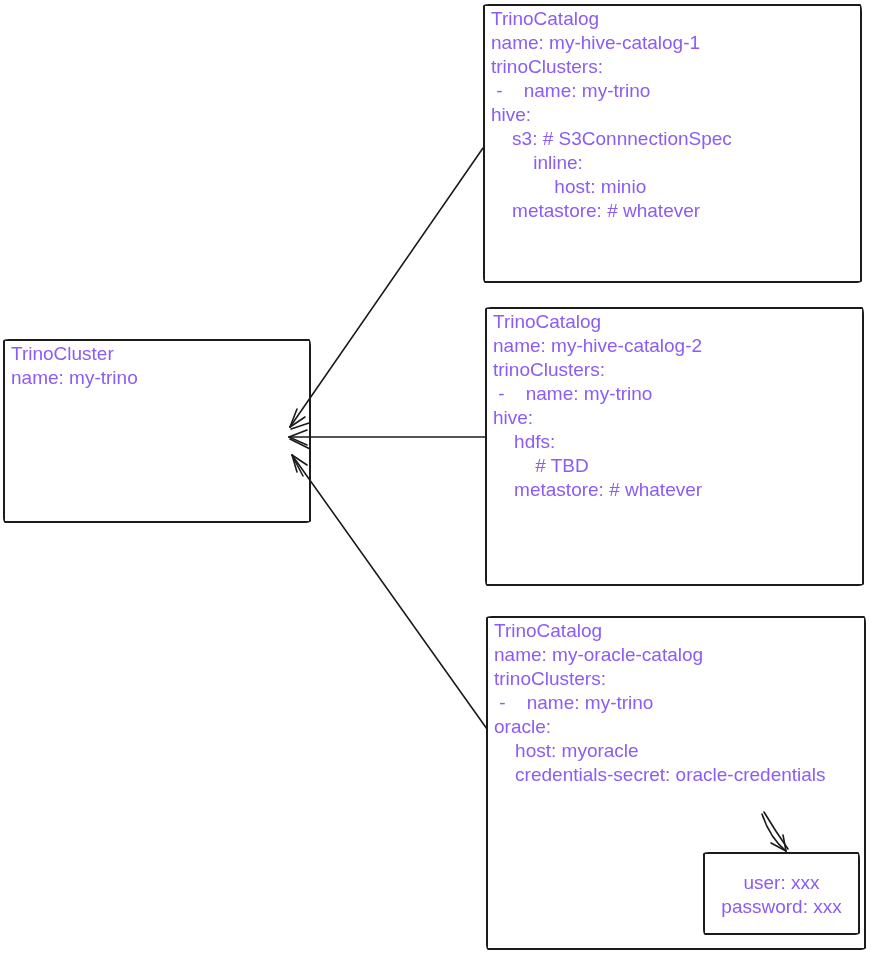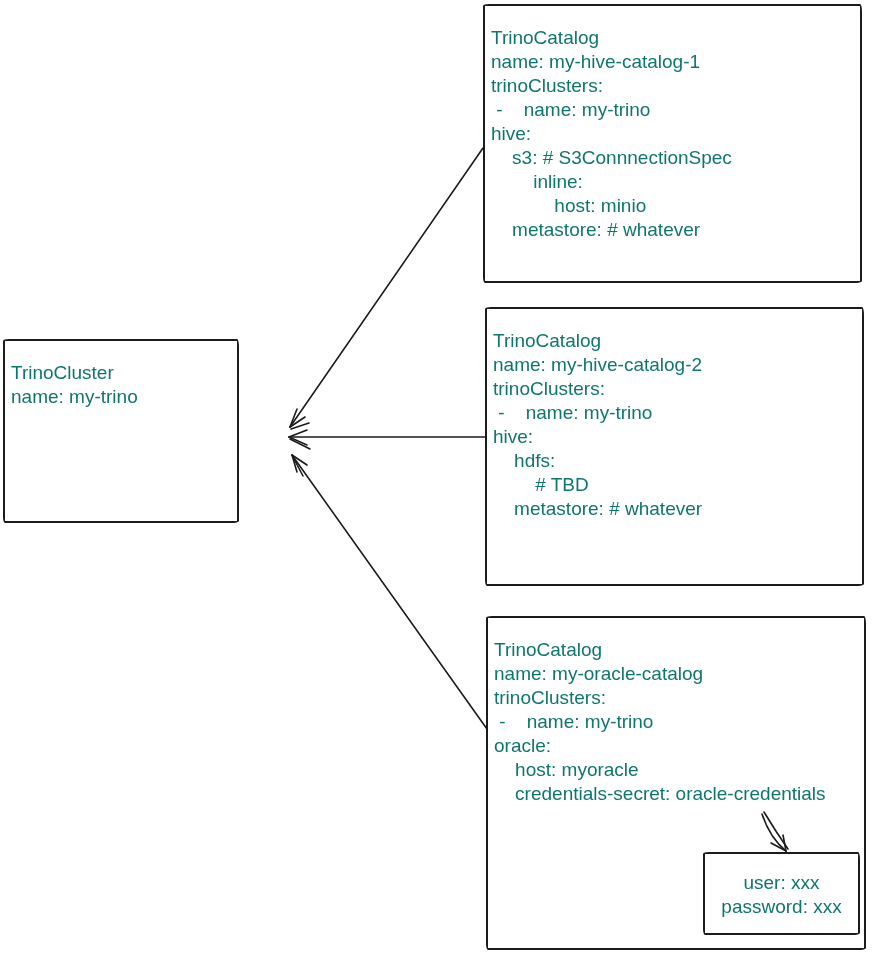--- a/index.html
+++ b/index.html
@@ -23,28 +23,28 @@
   }
   .box {
     position: absolute;
     background: var(--bg);
     border: 2px solid var(--stroke);
     
     border-radius: 6px 2px 8px 2px / 2px 8px 2px 6px;
   }
   .boxtext {
     margin: 0;
-    padding: 20px 6px;
+    padding: 1px 6px;
     font-family: "Liberation Sans", "DejaVu Sans", sans-serif;
     font-size: 19px;
     line-height: 24px;
-    color: #0f766e;
+    color: #8b5cf6;
     white-space: pre;
   }
-  #cluster-box   { left: 3px;   top: 339px; width: 236px; height: 184px; }
+  #cluster-box   { left: 3px;   top: 339px; width: 308px; height: 184px; }
   #catalog1-box  { left: 483px; top: 4px;   width: 379px; height: 279px; }
   #catalog2-box  { left: 485px; top: 307px; width: 379px; height: 279px; }
   #catalog3-box  { left: 486px; top: 616px; width: 380px; height: 334px; }
   #secret-box    { left: 703px; top: 852px; width: 157px; height: 83px; }
   #secret-box .boxtext { text-align: center; padding-top: 17px; }
   #connector-layer {
     position: absolute;
     left: 0; top: 0;
     width: 872px; height: 954px;
     pointer-events: none;

